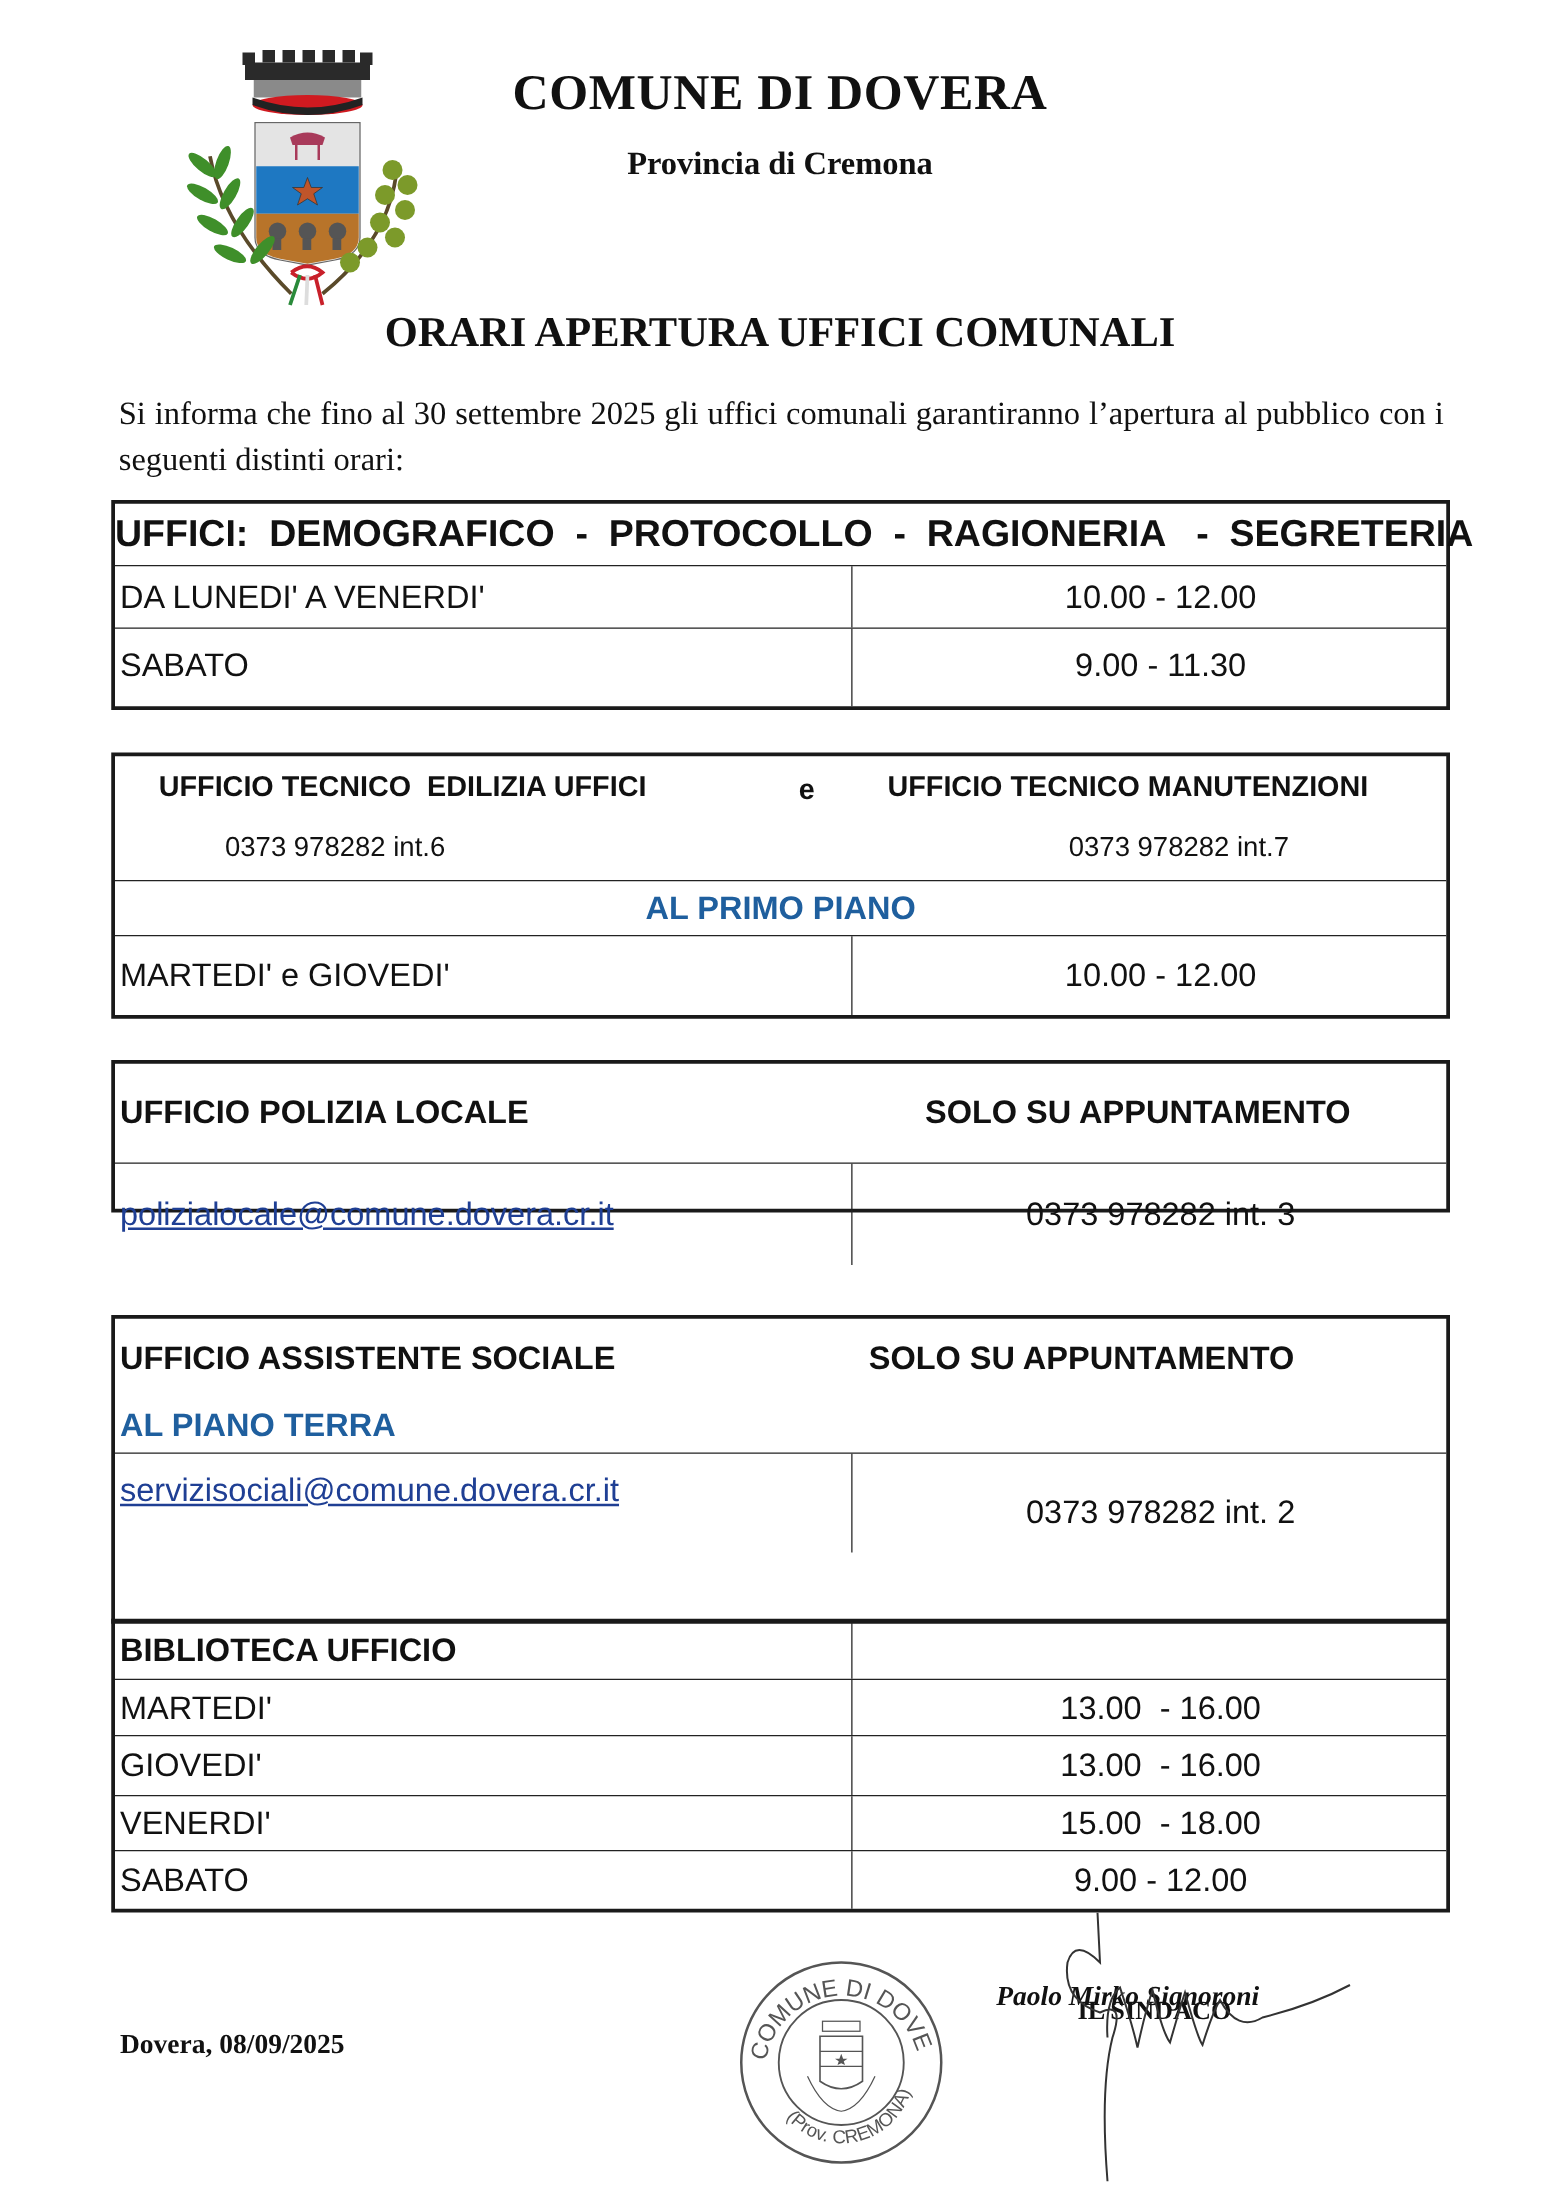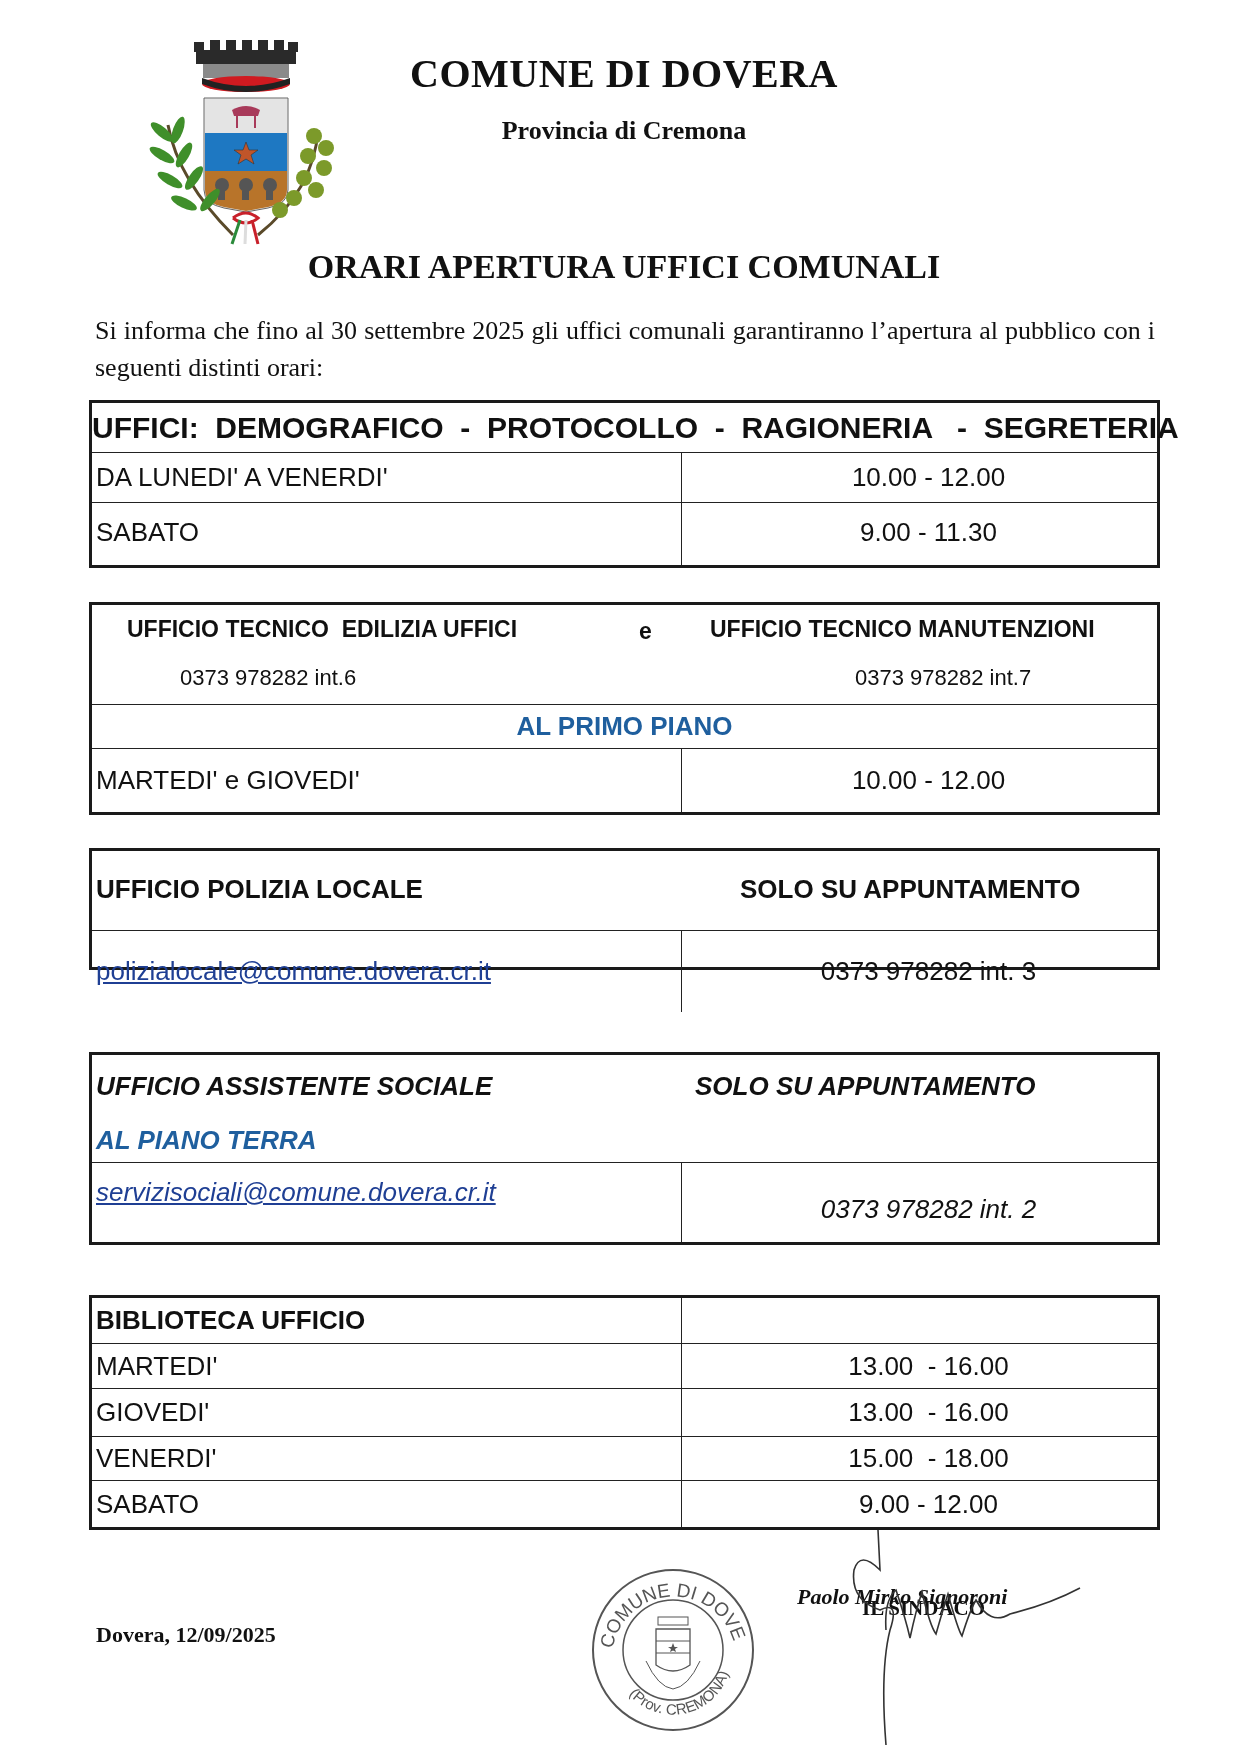--- a/index.html
+++ b/index.html
@@ -27,21 +27,21 @@
   .c-right { flex: 1; justify-content: center; padding-left: 18px; }
   .c-full { flex: 1; justify-content: center; }
   .txt { font-family: "Liberation Sans", "DejaVu Sans", sans-serif; font-size: 26px; }
   .bold { font-weight: bold; }
   .blue { color: #1f5f9e; }
   .link { color: #1f3f94; text-decoration: underline; }
 
   #t1 { top: 400px; height: 168px; }
   #t2 { top: 602px; height: 213px; }
   #t3 { top: 848px; height: 122px; }
-  #t4 { top: 1052px; height: 193px; font-style: italic; }
+  #t4 { top: 1052px; height: 247px; }
   #t5 { top: 1295px; height: 235px; }
 
   
   #place-date { left: 96px; top: 1582px; font-size: 22px; font-weight: bold; }
   #stamp { left: 588px; top: 1565px; width: 170px; height: 170px; }
   #mayor-title { left: 862px; top: 1556px; font-size: 21px; font-weight: bold; }
   #mayor-name { left: 797px; top: 1584px; font-size: 22px; font-weight: bold; font-style: italic; }
   #signature { left: 850px; top: 1530px; width: 260px; height: 220px; pointer-events: none; }
 </style>
 </head>
@@ -233,21 +233,21 @@
   <div class="row" style="height:46px">
     <div class="cell c-left">
         <span class="txt">SABATO</span>
       </div>
     <div class="cell c-right">
         <span class="txt" style="white-space:pre">9.00 - 12.00</span>
       </div>
   </div>
 </div>
 
-<div id="place-date" class="abs sans">Dovera, 12/09/2025</div>
+<div id="place-date" class="abs sans">Dovera, 08/09/2025</div>
 
 <div id="stamp" class="abs">
   <svg width="170" height="170" viewBox="0 0 170 170">
     <defs>
       <path id="stampTop" d="M 24 92 A 62 62 0 0 1 146 78"></path>
       <path id="stampBot" d="M 30 110 A 58 58 0 0 0 140 110"></path>
     </defs>
     <circle cx="85" cy="85" r="80" fill="none" stroke="#555" stroke-width="2"></circle>
     <circle cx="85" cy="85" r="50" fill="none" stroke="#555" stroke-width="1.5"></circle>
     <text font-family="Liberation Sans, sans-serif" font-size="19" fill="#555">

